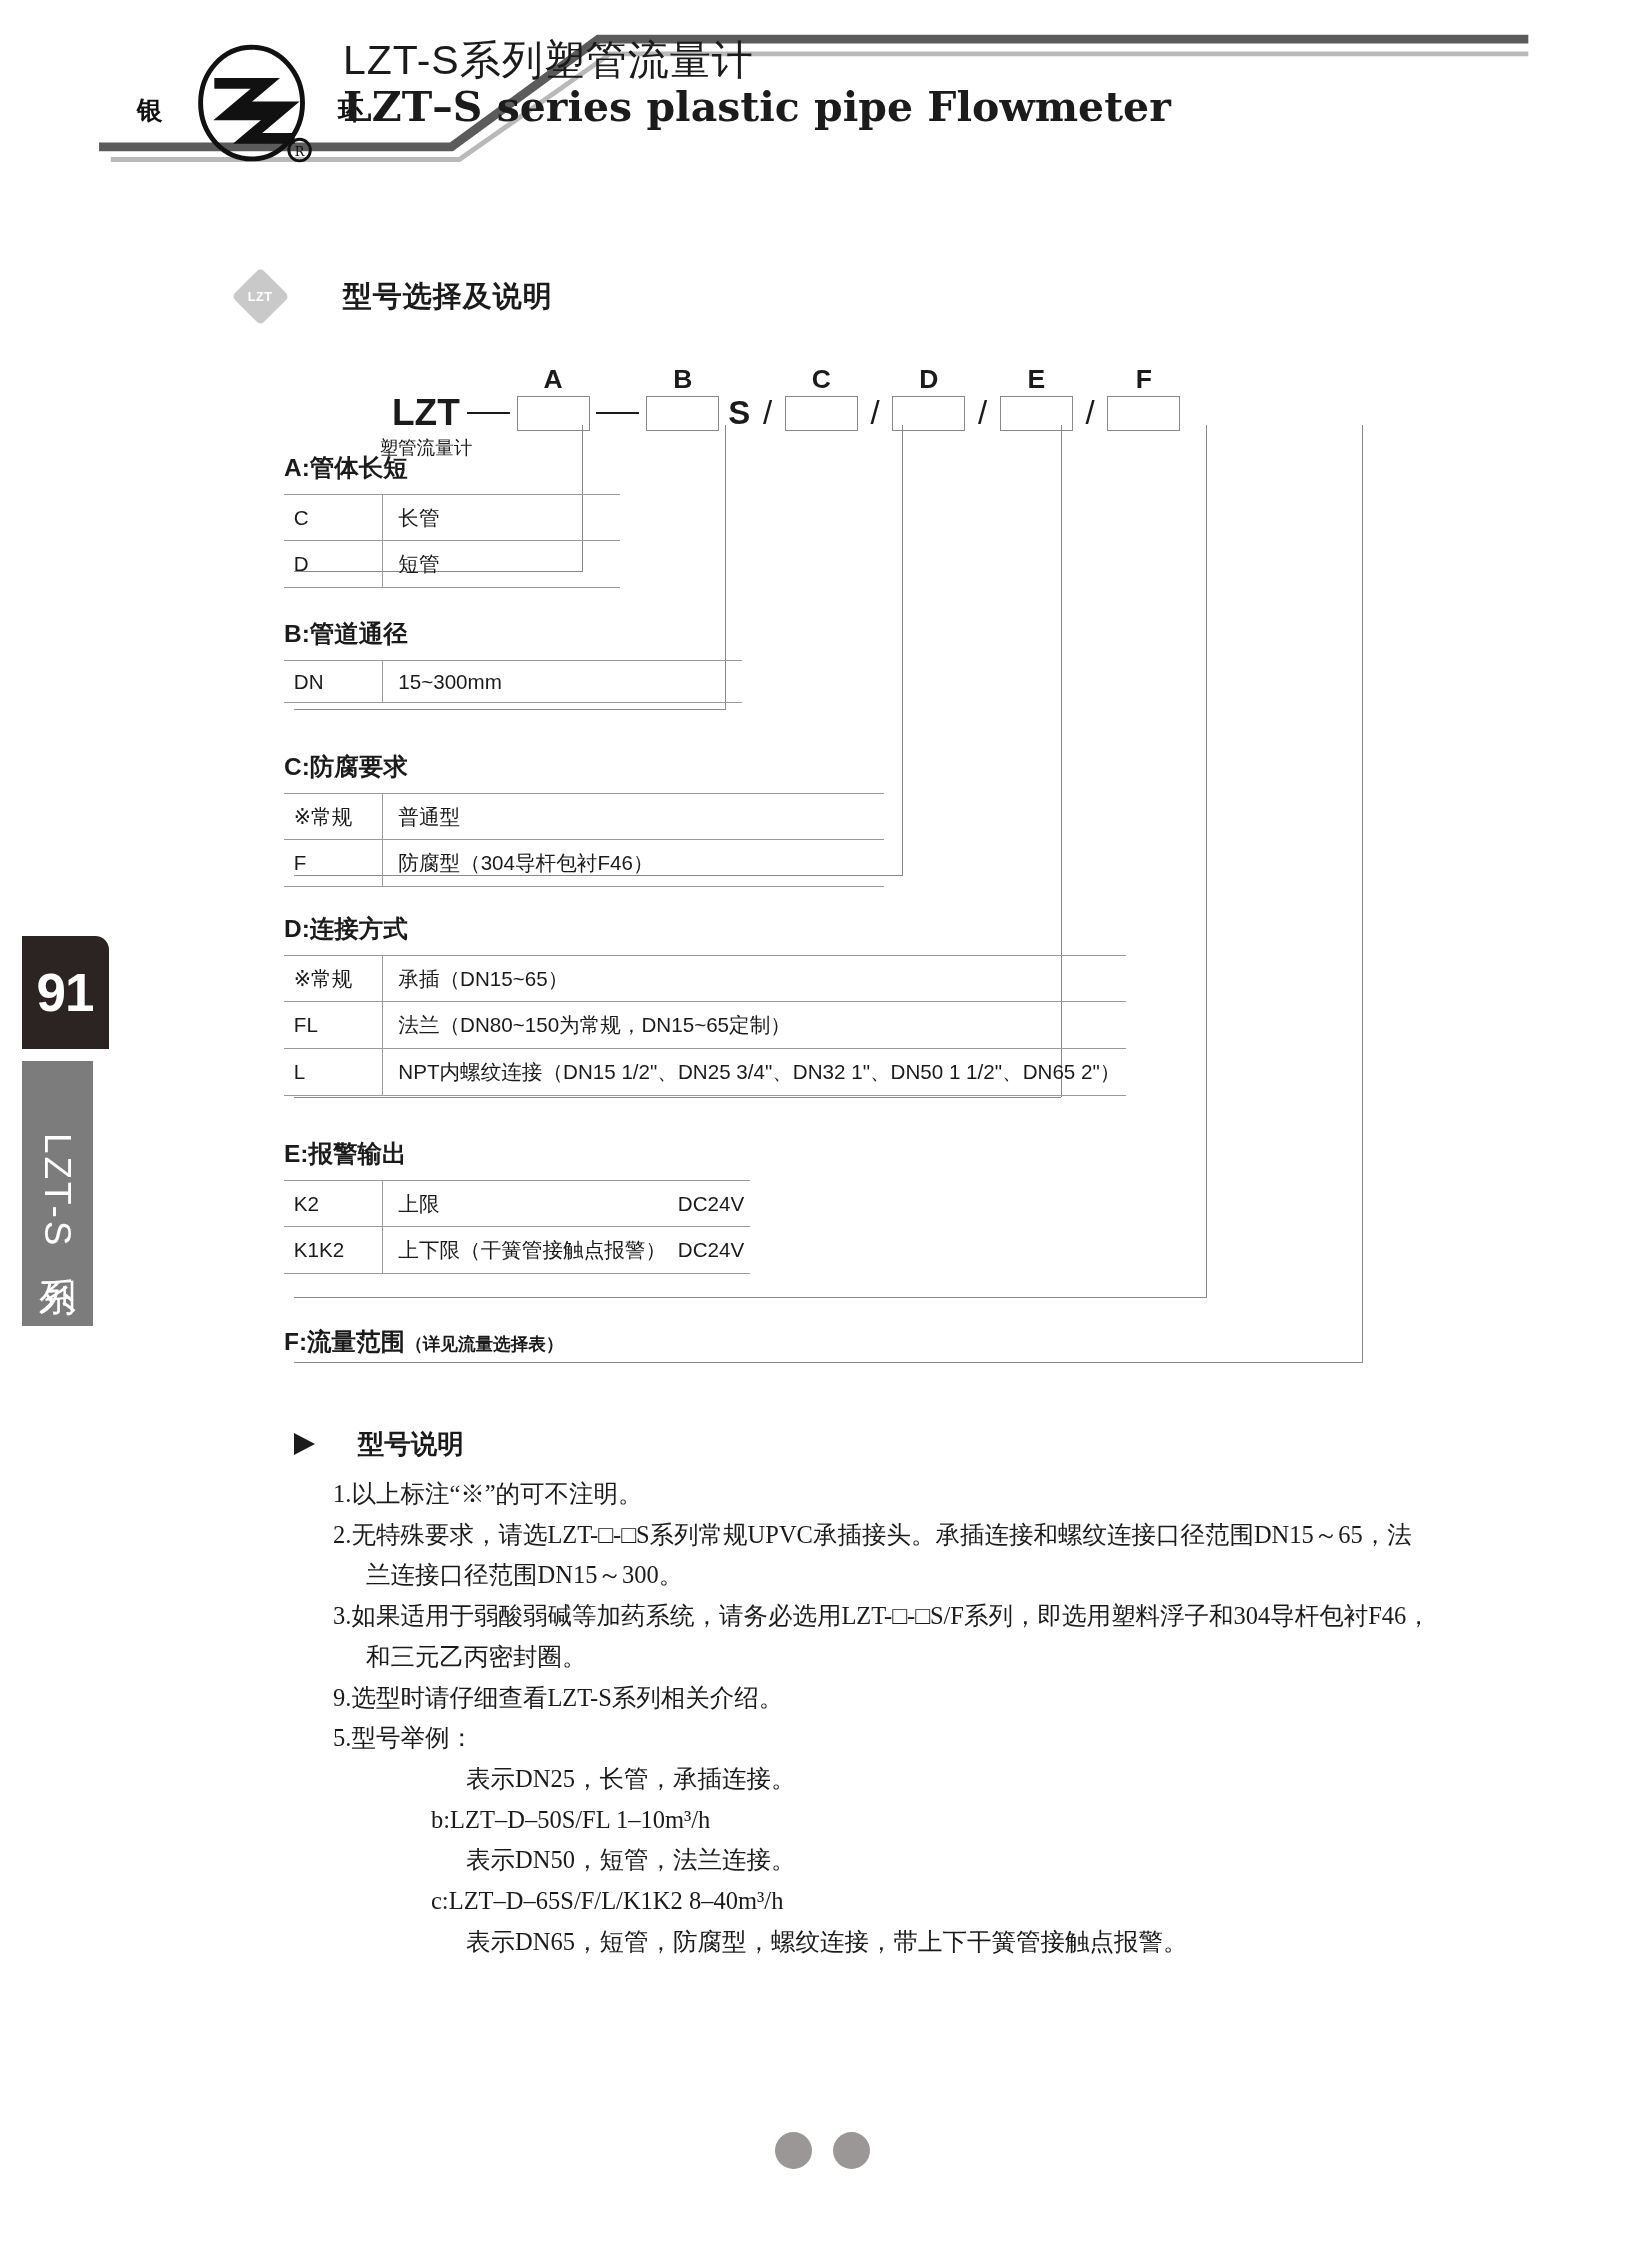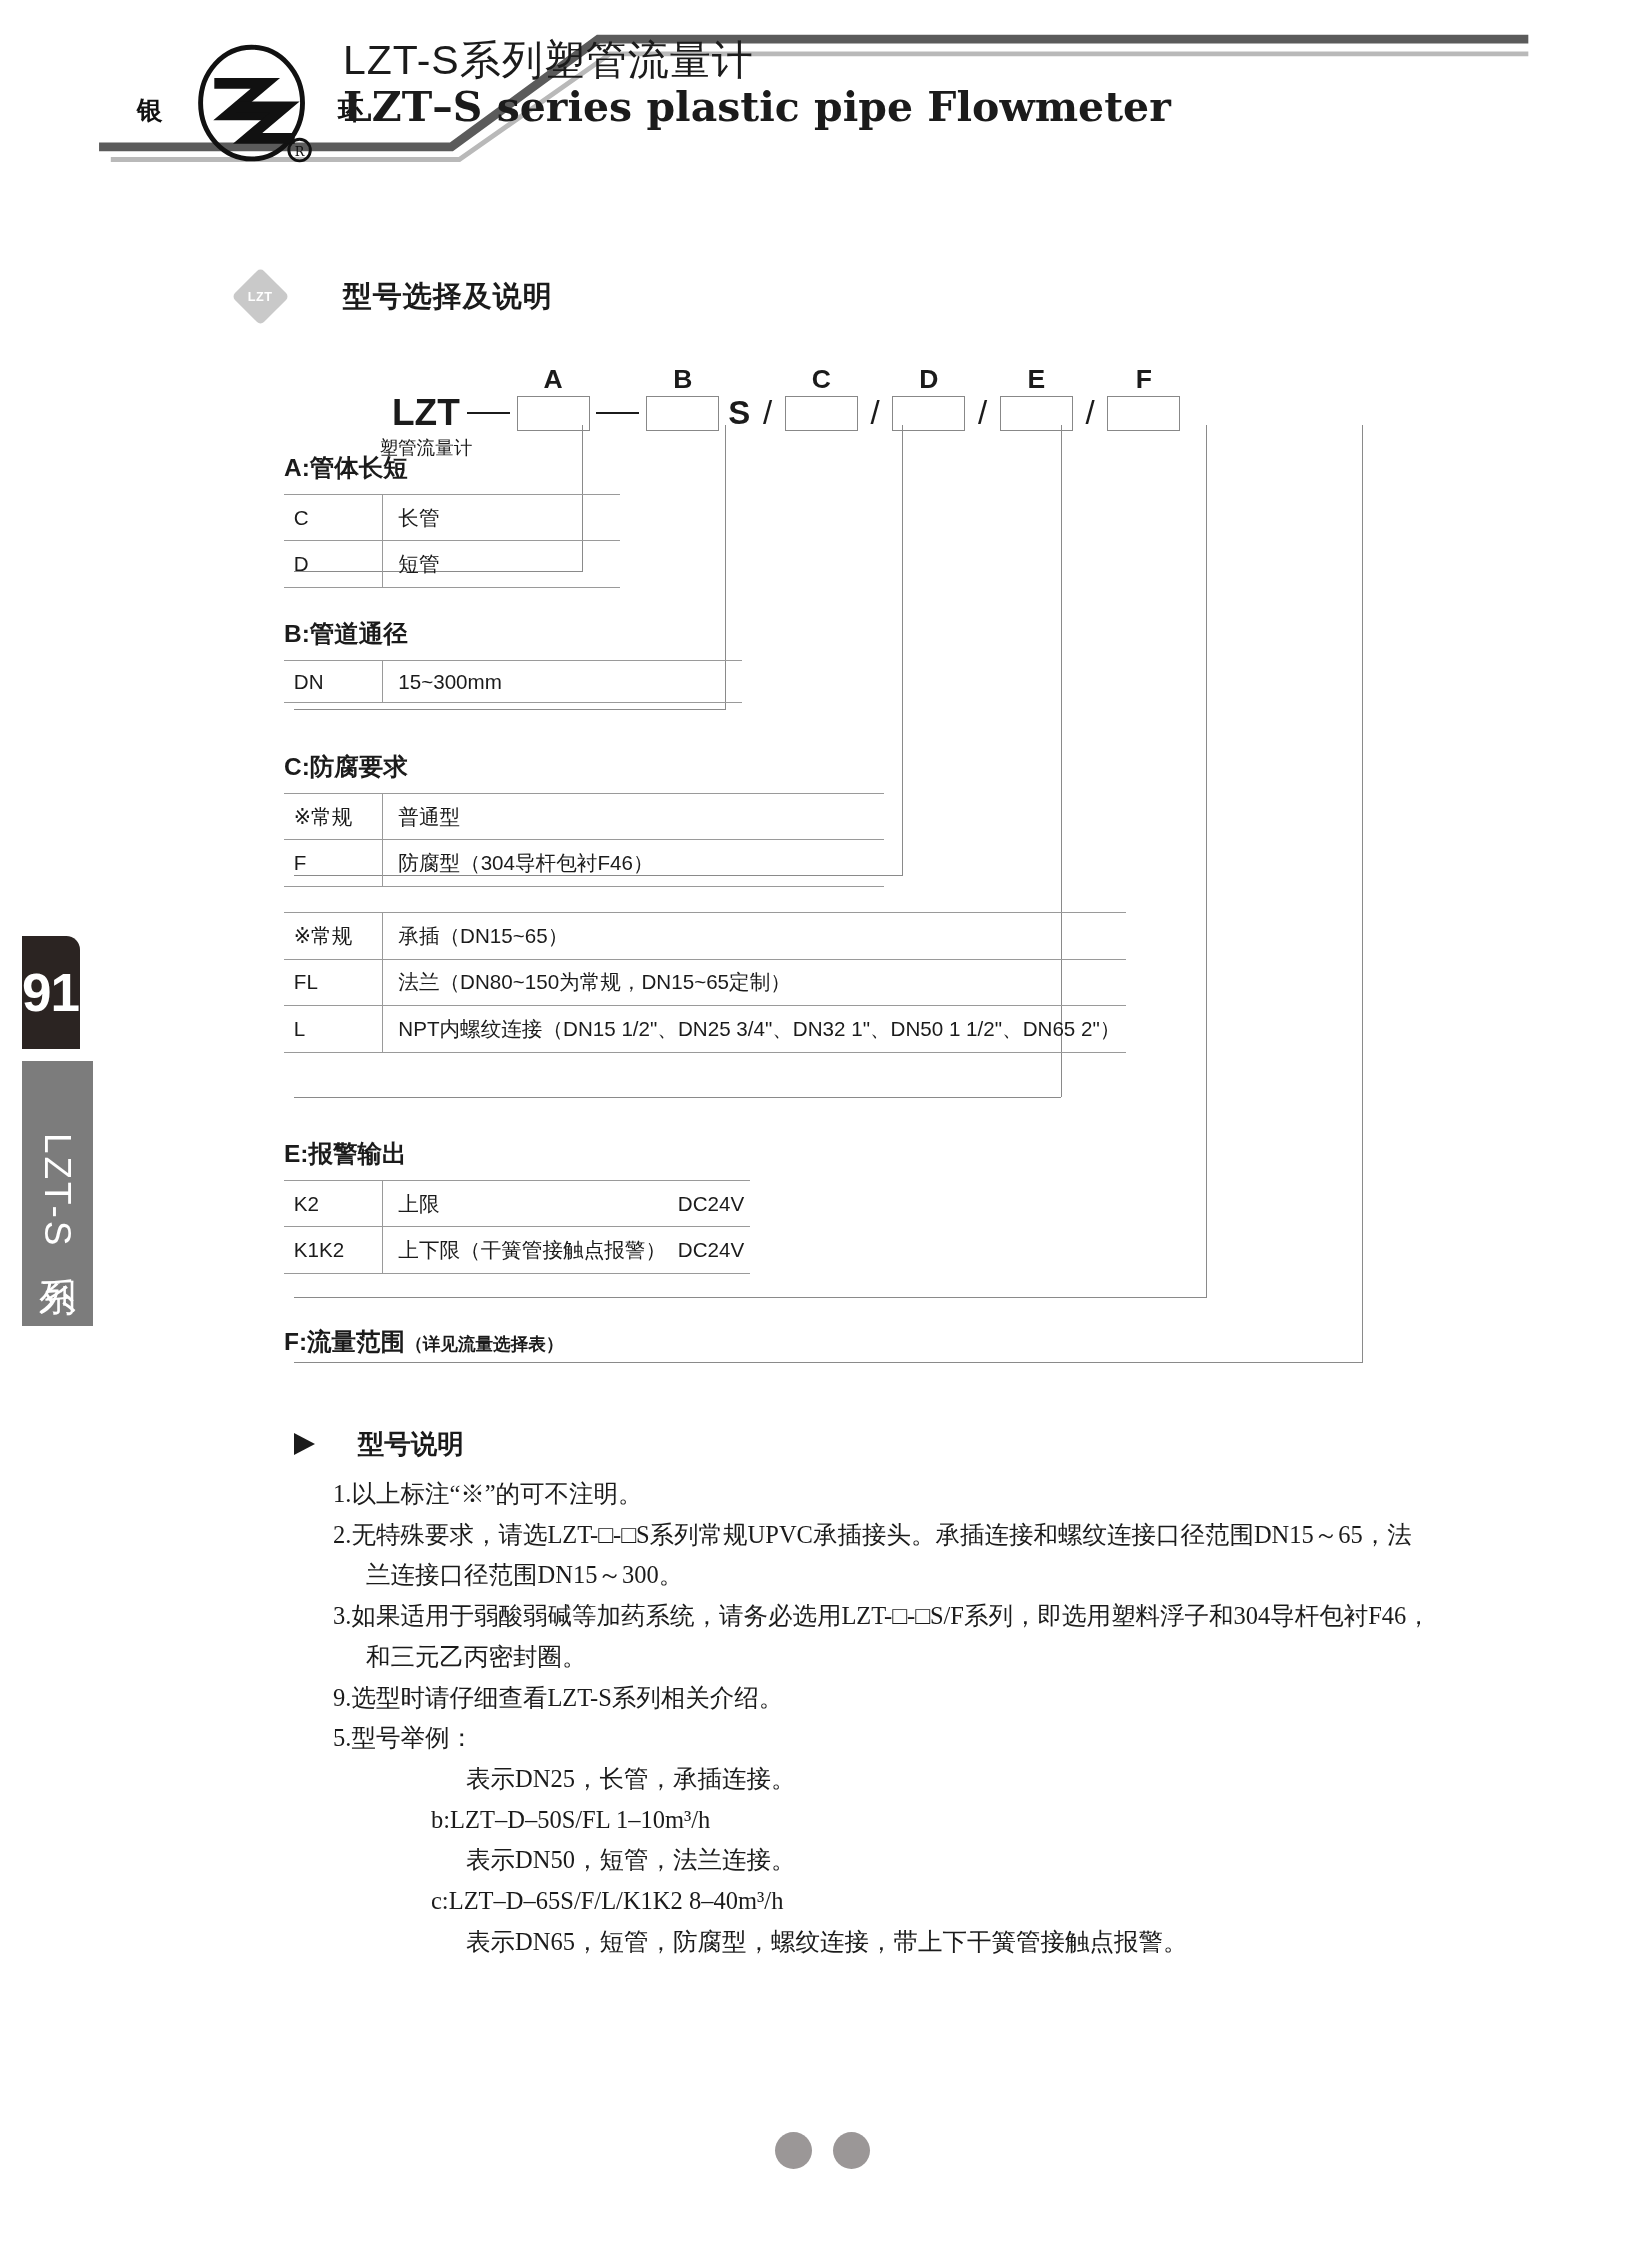--- a/index.html
+++ b/index.html
@@ -20,21 +20,21 @@
   }
 
   
   .side-tab {
     position: absolute;
     left: 21.6px;
     top: 936px;
     width: 71px;
   }
   .side-tab-num {
-    width: 58px;
+    width: 87px;
     height: 113px;
     background: #2b2422;
     border-top-right-radius: 13.7px;
     color: #ffffff;
     font-size: 53px;
     font-weight: bold;
     display: flex;
     align-items: center;
     justify-content: center;
     letter-spacing: -1px;
@@ -458,20 +458,21 @@
       </tr>
       <tr>
         <td class="col-key">F</td>
         <td class="cell-pad">防腐型（304导杆包衬F46）</td>
       </tr>
     </tbody>
       </table>
   </div>
 
   <div class="group" style="left:284px; top:912px;">
+    <div class="group-title">D:连接方式</div>
     <table class="spec-table">
       <tbody>
           <tr>
         <td class="col-key">※常规</td>
         <td class="cell-pad" style="width:642px">承插（DN15~65）</td>
       </tr>
       <tr>
         <td class="col-key">FL</td>
         <td class="cell-pad">法兰（DN80~150为常规，DN15~65定制）</td>
       </tr>

